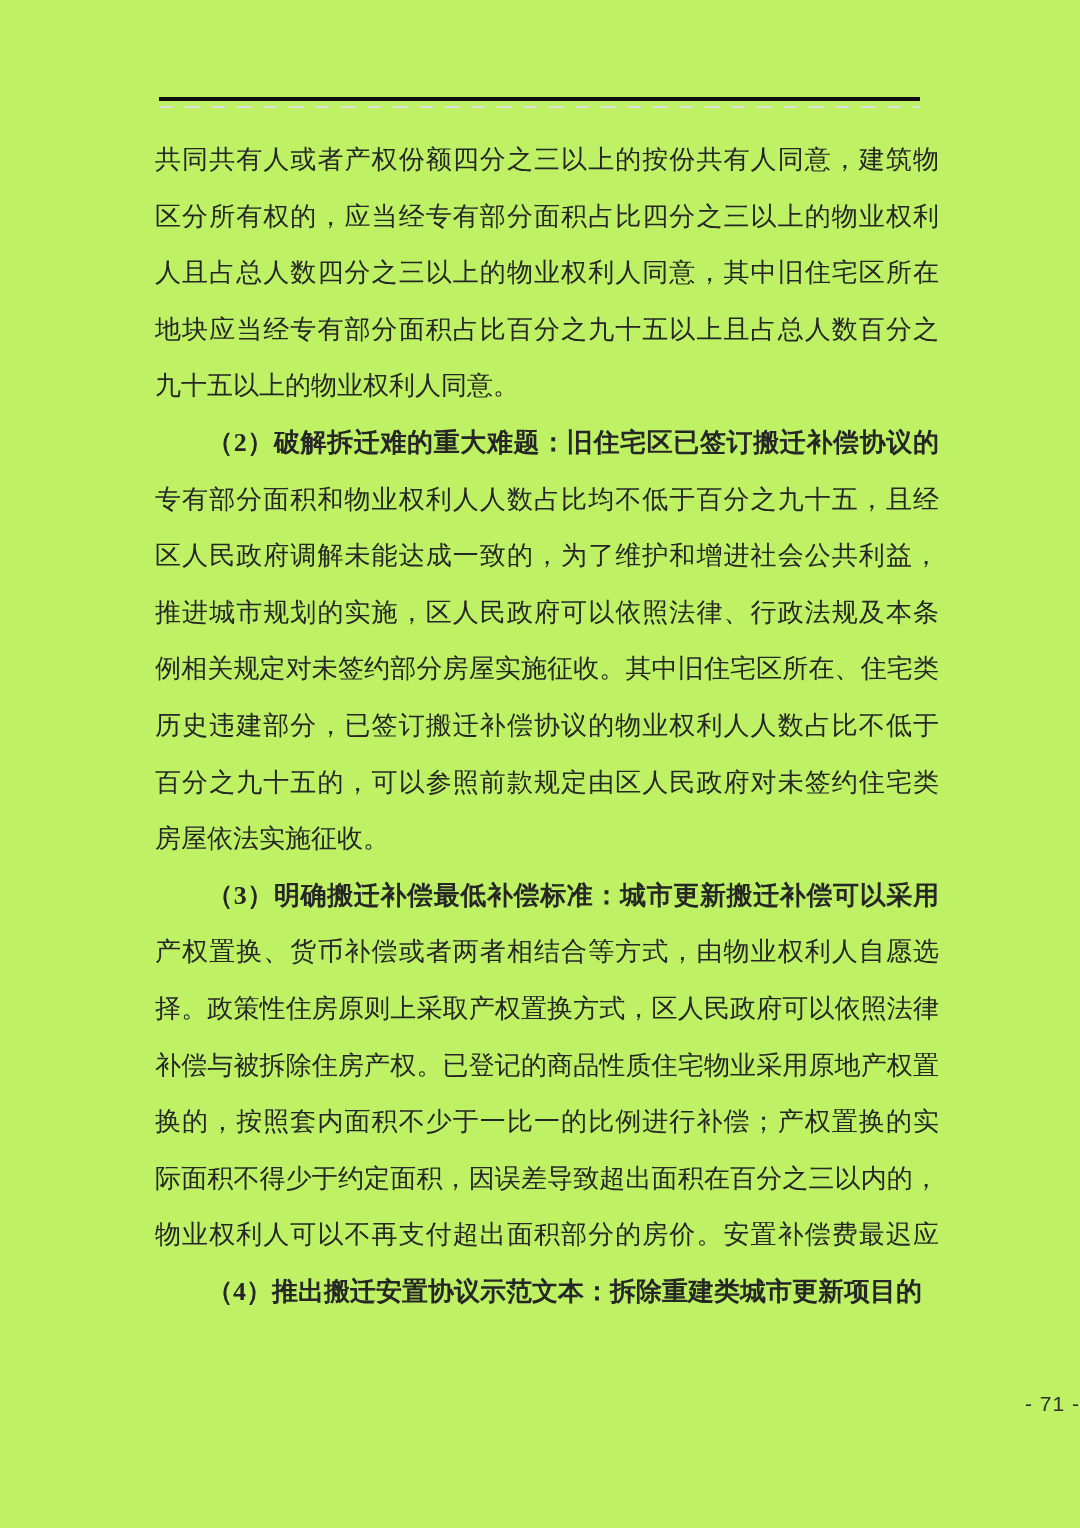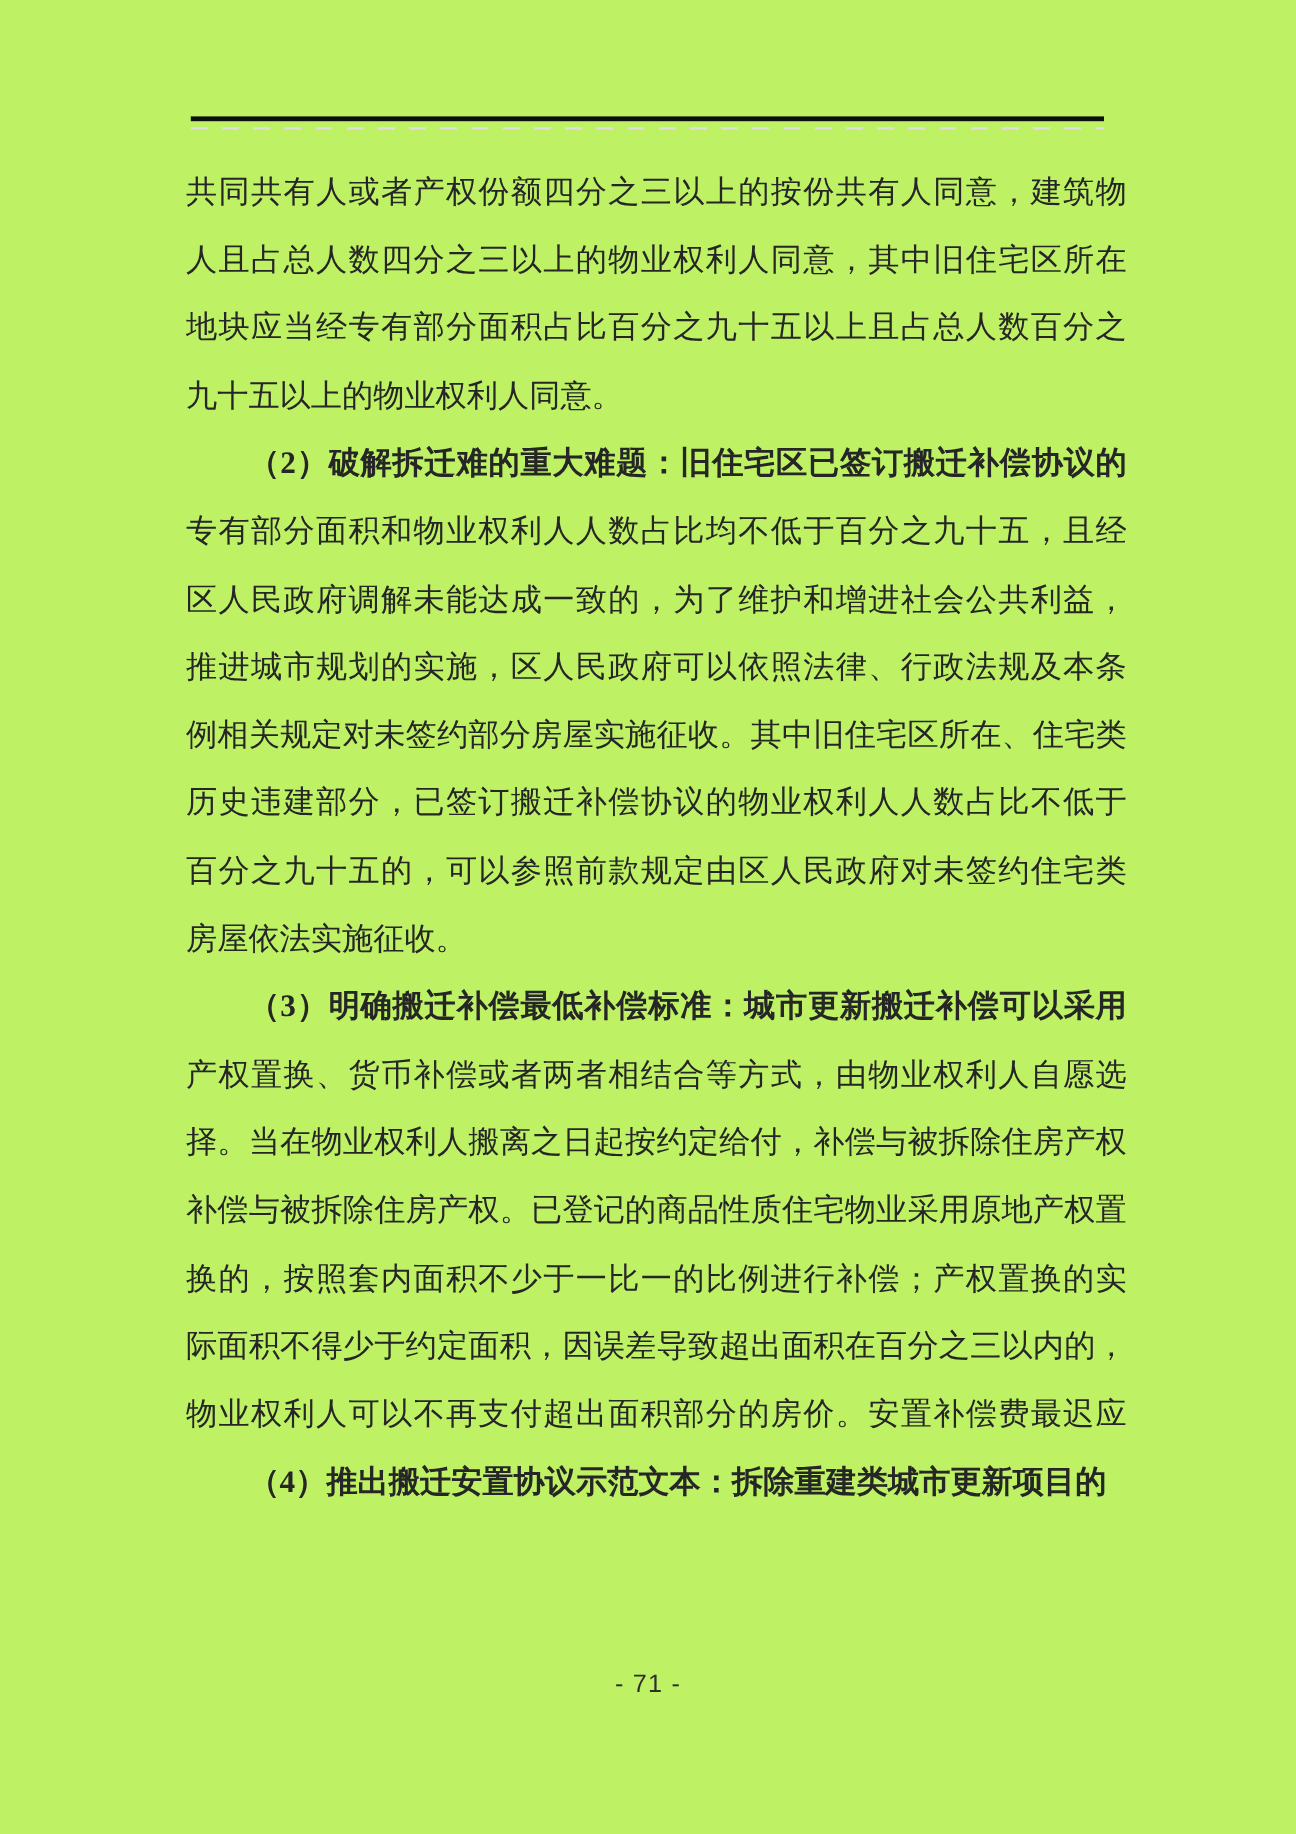--- a/index.html
+++ b/index.html
@@ -61,49 +61,50 @@
     font-weight: bold;
   }
   .line.para-end {
     text-align-last: left;
   }
   .footer {
     position: absolute;
     left: 0;
     top: 1392px;
     width: 1080px;
-    text-align: center;
+    text-align: right;
     font-family: "Liberation Sans", "DejaVu Sans", sans-serif;
     font-size: 21px;
     color: #2e2e2e;
     letter-spacing: 1px;
   }
 </style>
 </head>
 <body>
 
 <div class="page">
   <div class="header-rule"></div>
   <div class="header-rule-ghost"></div>
   <div class="doc-body">
       <div class="line">共同共有人或者产权份额四分之三以上的按份共有人同意，建筑物</div>
+      <div class="line">区分所有权的，应当经专有部分面积占比四分之三以上的物业权利</div>
       <div class="line">人且占总人数四分之三以上的物业权利人同意，其中旧住宅区所在</div>
       <div class="line">地块应当经专有部分面积占比百分之九十五以上且占总人数百分之</div>
       <div class="line para-end">九十五以上的物业权利人同意。</div>
       <div class="line indent">（2）破解拆迁难的重大难题：旧住宅区已签订搬迁补偿协议的</div>
       <div class="line">专有部分面积和物业权利人人数占比均不低于百分之九十五，且经</div>
       <div class="line">区人民政府调解未能达成一致的，为了维护和增进社会公共利益，</div>
       <div class="line">推进城市规划的实施，区人民政府可以依照法律、行政法规及本条</div>
       <div class="line">例相关规定对未签约部分房屋实施征收。其中旧住宅区所在、住宅类</div>
       <div class="line">历史违建部分，已签订搬迁补偿协议的物业权利人人数占比不低于</div>
       <div class="line">百分之九十五的，可以参照前款规定由区人民政府对未签约住宅类</div>
       <div class="line para-end">房屋依法实施征收。</div>
       <div class="line indent">（3）明确搬迁补偿最低补偿标准：城市更新搬迁补偿可以采用</div>
       <div class="line">产权置换、货币补偿或者两者相结合等方式，由物业权利人自愿选</div>
-      <div class="line">择。当在物业权利人搬离之日起按约定给付，补偿与被拆除住房产权</div>
+      <div class="line">择。政策性住房原则上采取产权置换方式，区人民政府可以依照法律</div>
       <div class="line">补偿与被拆除住房产权。已登记的商品性质住宅物业采用原地产权置</div>
       <div class="line">换的，按照套内面积不少于一比一的比例进行补偿；产权置换的实</div>
       <div class="line">际面积不得少于约定面积，因误差导致超出面积在百分之三以内的，</div>
       <div class="line">物业权利人可以不再支付超出面积部分的房价。安置补偿费最迟应</div>
       <div class="line indent para-end">（4）推出搬迁安置协议示范文本：拆除重建类城市更新项目的</div>
     </div>
   <div class="footer">
     <span>- 71 -</span>
   </div>
 </div>

